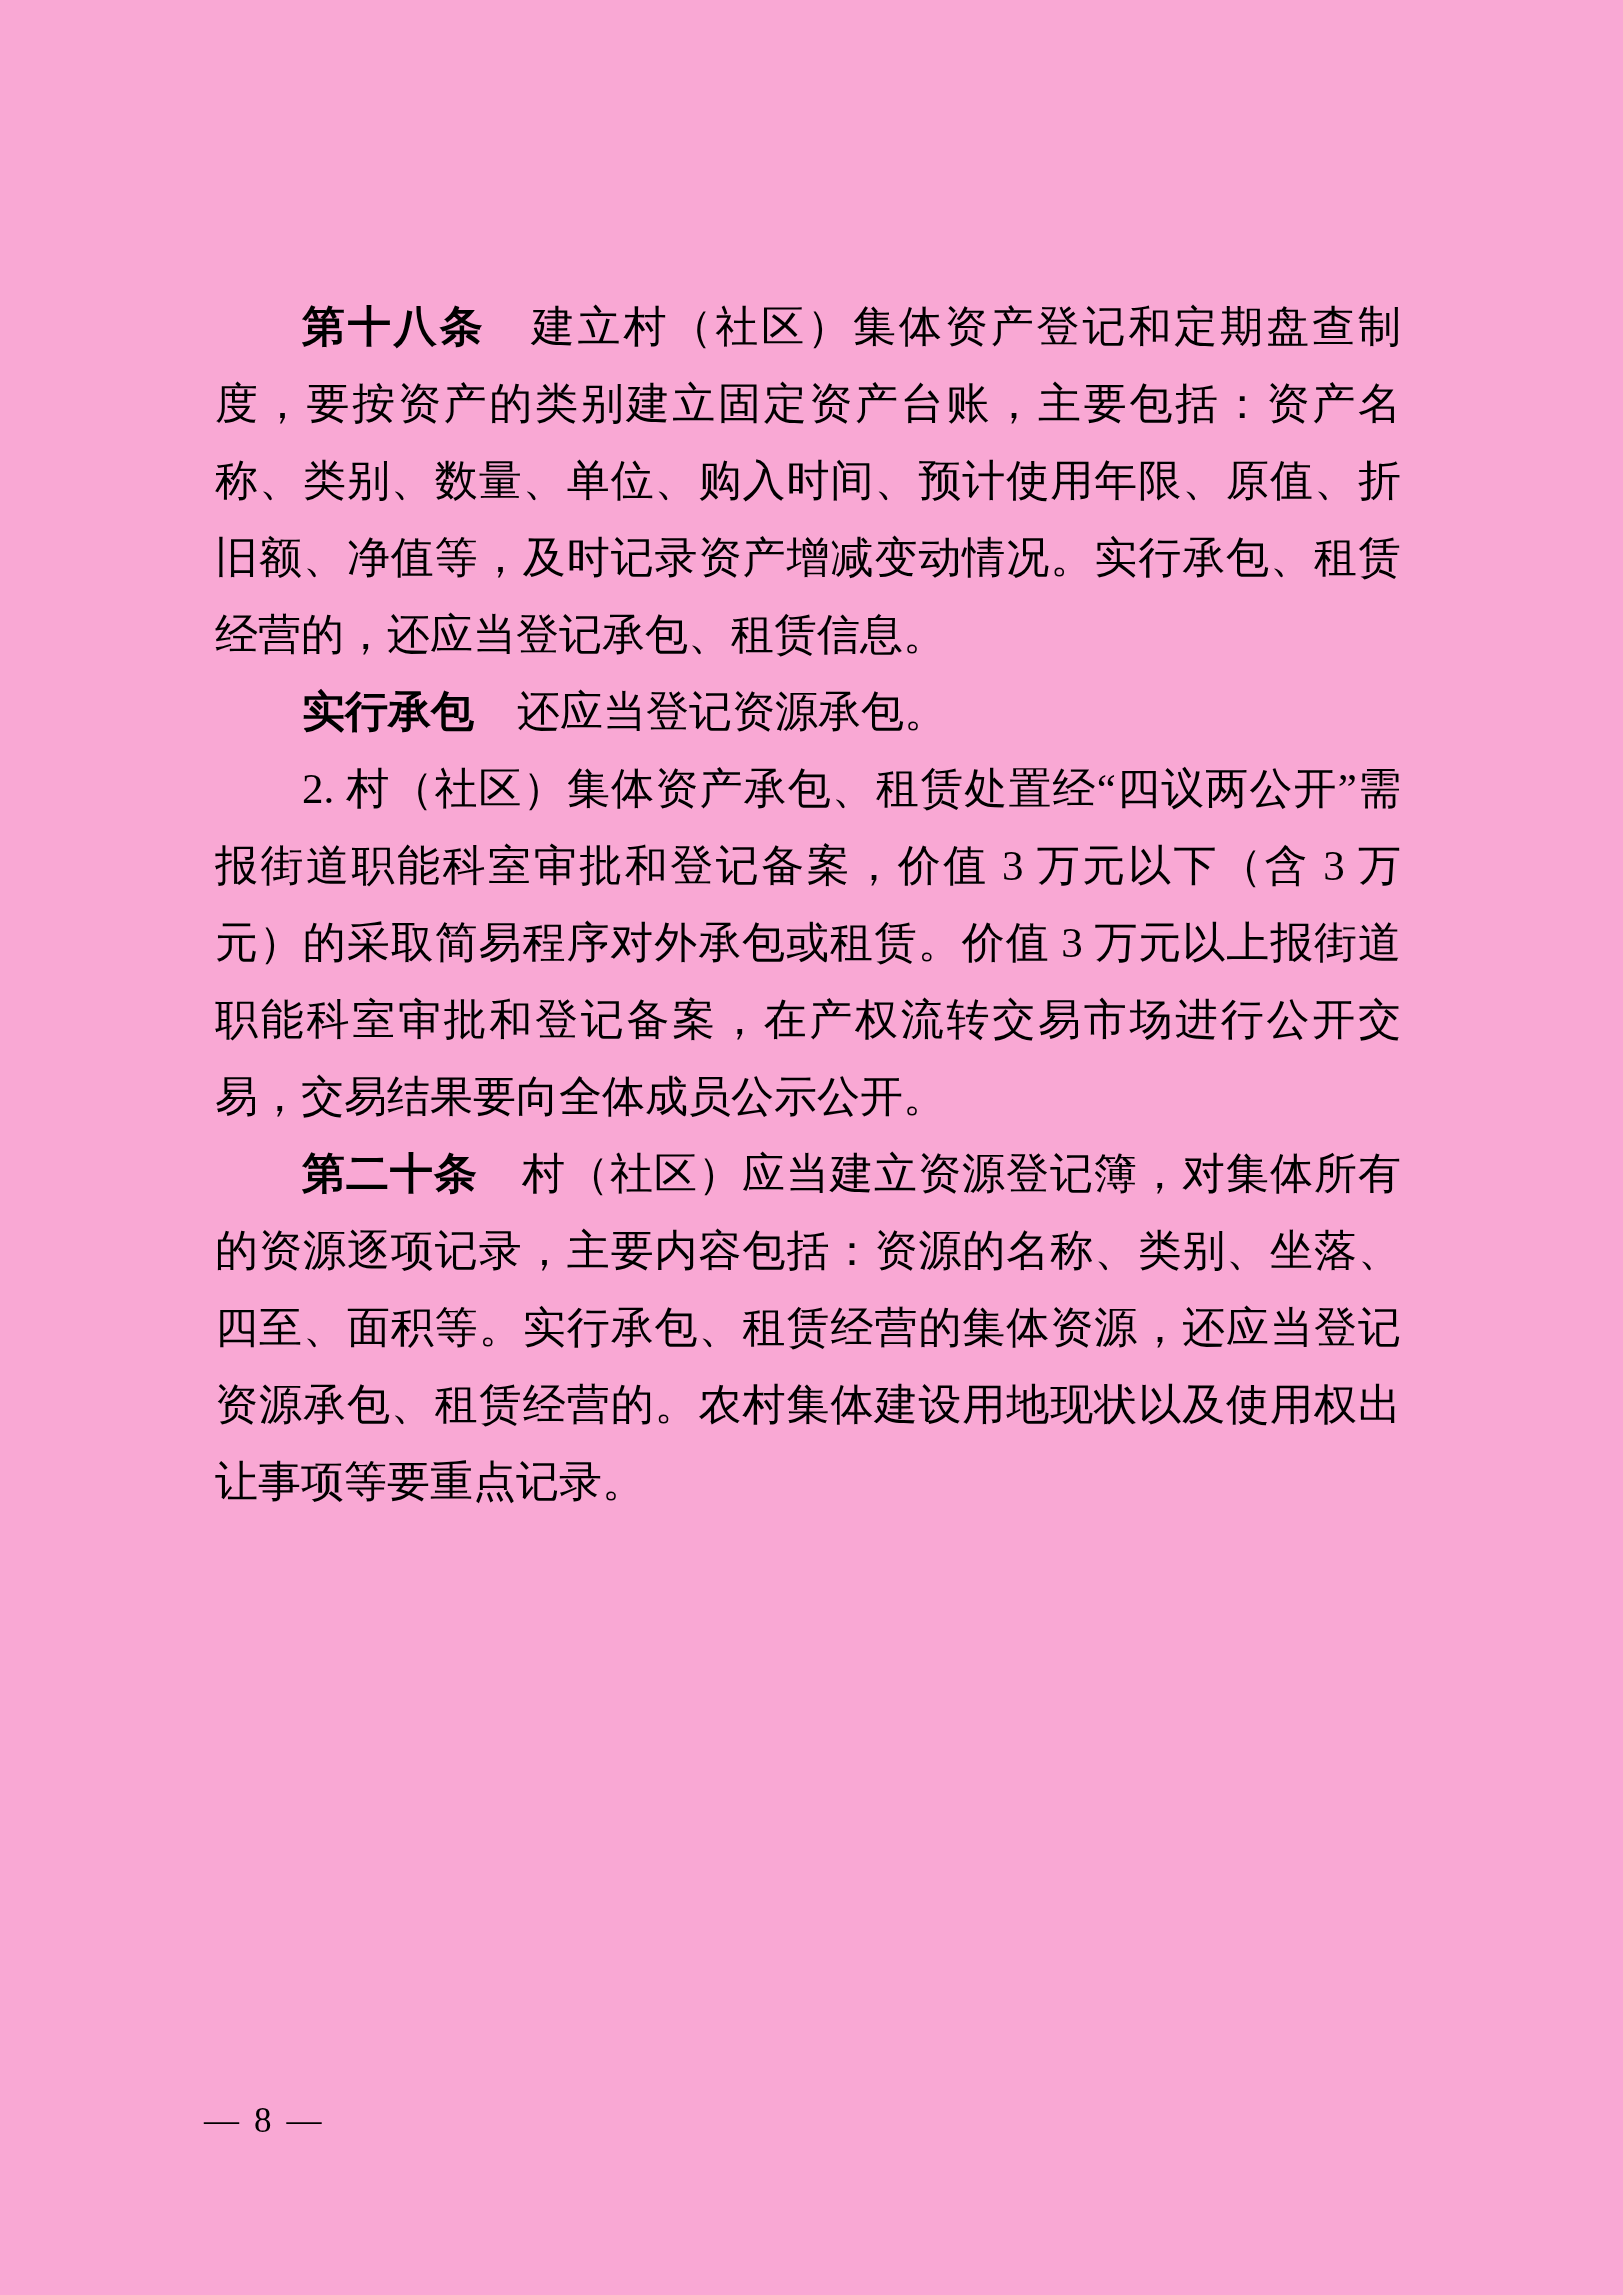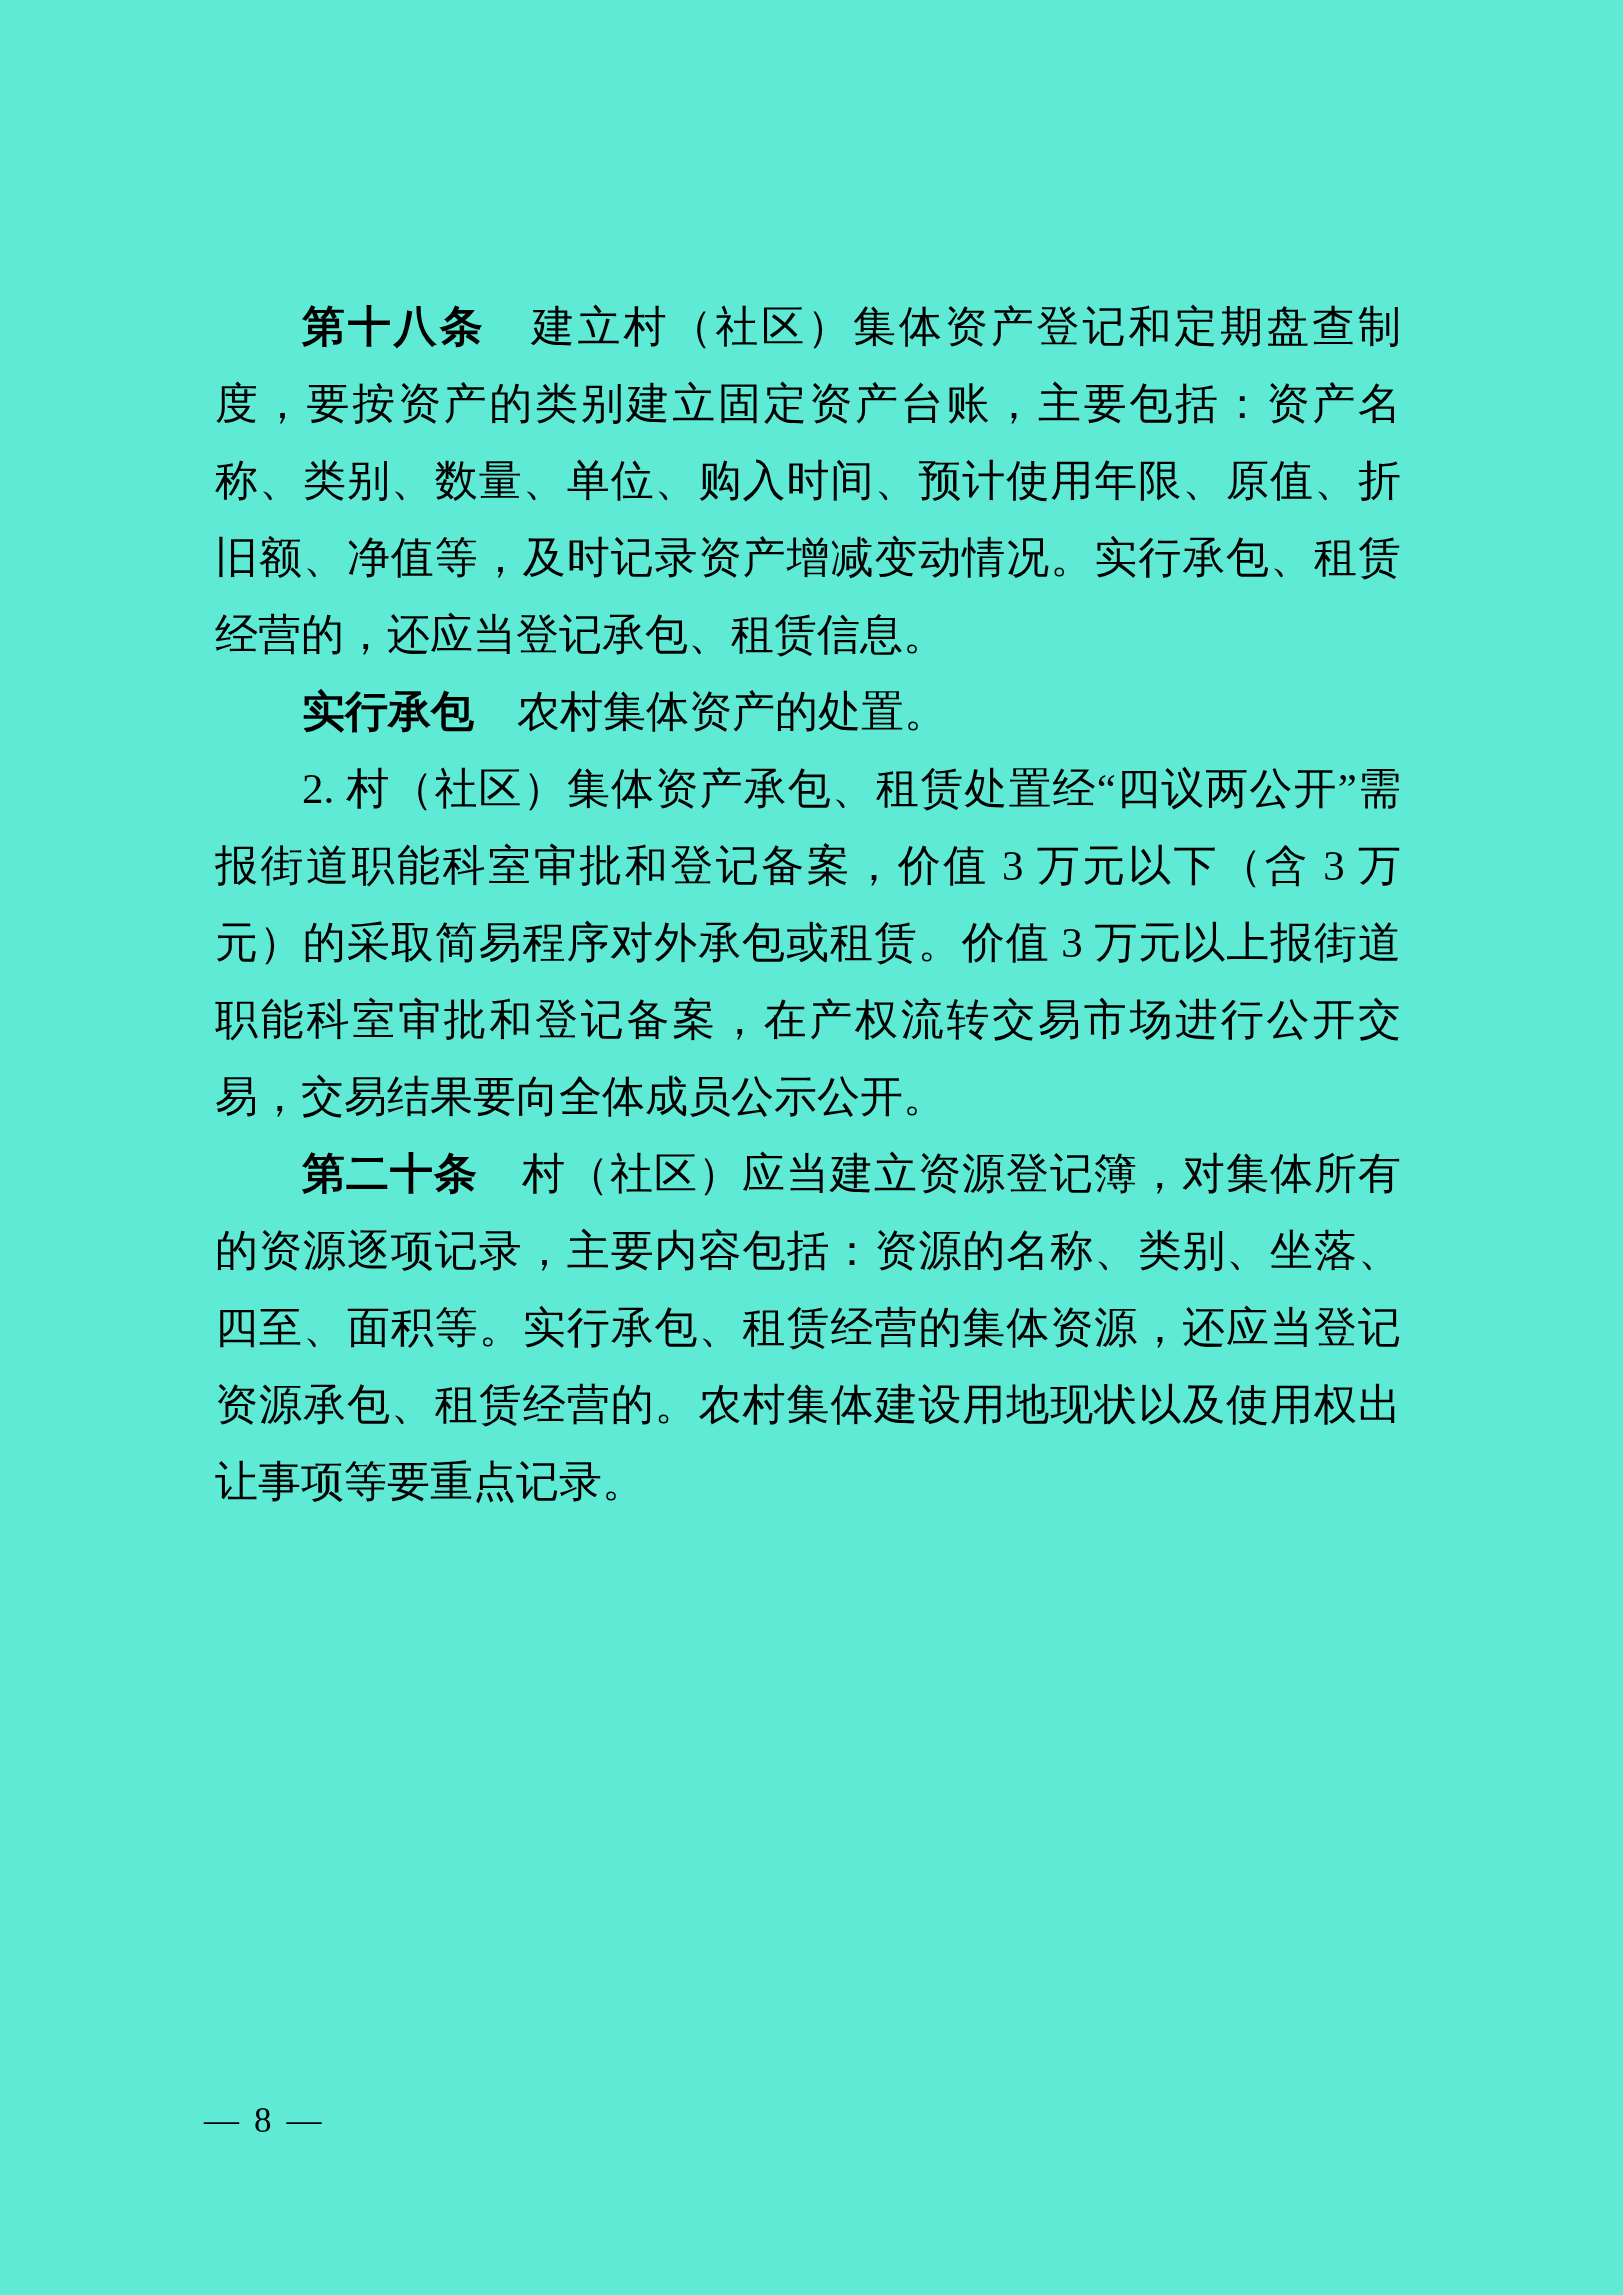--- a/index.html
+++ b/index.html
@@ -4,21 +4,21 @@
 <style>
   html, body {
     margin: 0;
     padding: 0;
     background: #ffffff;
   }
   .page {
     position: relative;
     width: 1623px;
     height: 2295px;
-    background: #5eead4;
+    background: #f9a8d4;
     color: #000000;
     font-family: "Liberation Serif", "DejaVu Serif", serif;
     overflow: hidden;
   }
   .content {
     position: absolute;
     left: 215px;
     top: 288px;
     width: 1186px;
     font-size: 43px;
@@ -52,21 +52,21 @@
   }
 </style>
 </head>
 <body>
 
 <div class="page">
   <div class="content">
 
     <p class="para"><span class="lead">第十八条</span><span>　建立村（社区）集体资产登记和定期盘查制度，要按资产的类别建立固定资产台账，主要包括：资产名称、类别、数量、单位、购入时间、预计使用年限、原值、折旧额、净值等，及时记录资产增减变动情况。实行承包、租赁经营的，还应当登记承包、租赁信息。</span></p>
 
-    <p class="para"><span class="lead">实行承包</span><span>　农村集体资产的处置。</span></p>
+    <p class="para"><span class="lead">实行承包</span><span>　还应当登记资源承包。</span></p>
 
 
     <p class="para"><span>2. 村（社区）集体资产承包、租赁处置经“四议两公开”需报街道职能科室审批和登记备案，价值 3 万元以下（含 3 万元）的采取简易程序对外承包或租赁。价值 3 万元以上报街道职能科室审批和登记备案，在产权流转交易市场进行公开交易，交易结果要向全体成员公示公开。</span></p>
 
 
     <p class="para"><span class="lead">第二十条</span><span>　村（社区）应当建立资源登记簿，对集体所有的资源逐项记录，主要内容包括：资源的名称、类别、坐落、四至、面积等。实行承包、租赁经营的集体资源，还应当登记资源承包、租赁经营的。农村集体建设用地现状以及使用权出让事项等要重点记录。</span></p>
 
   </div>
 
   <div class="page-number">— 8 —</div>

